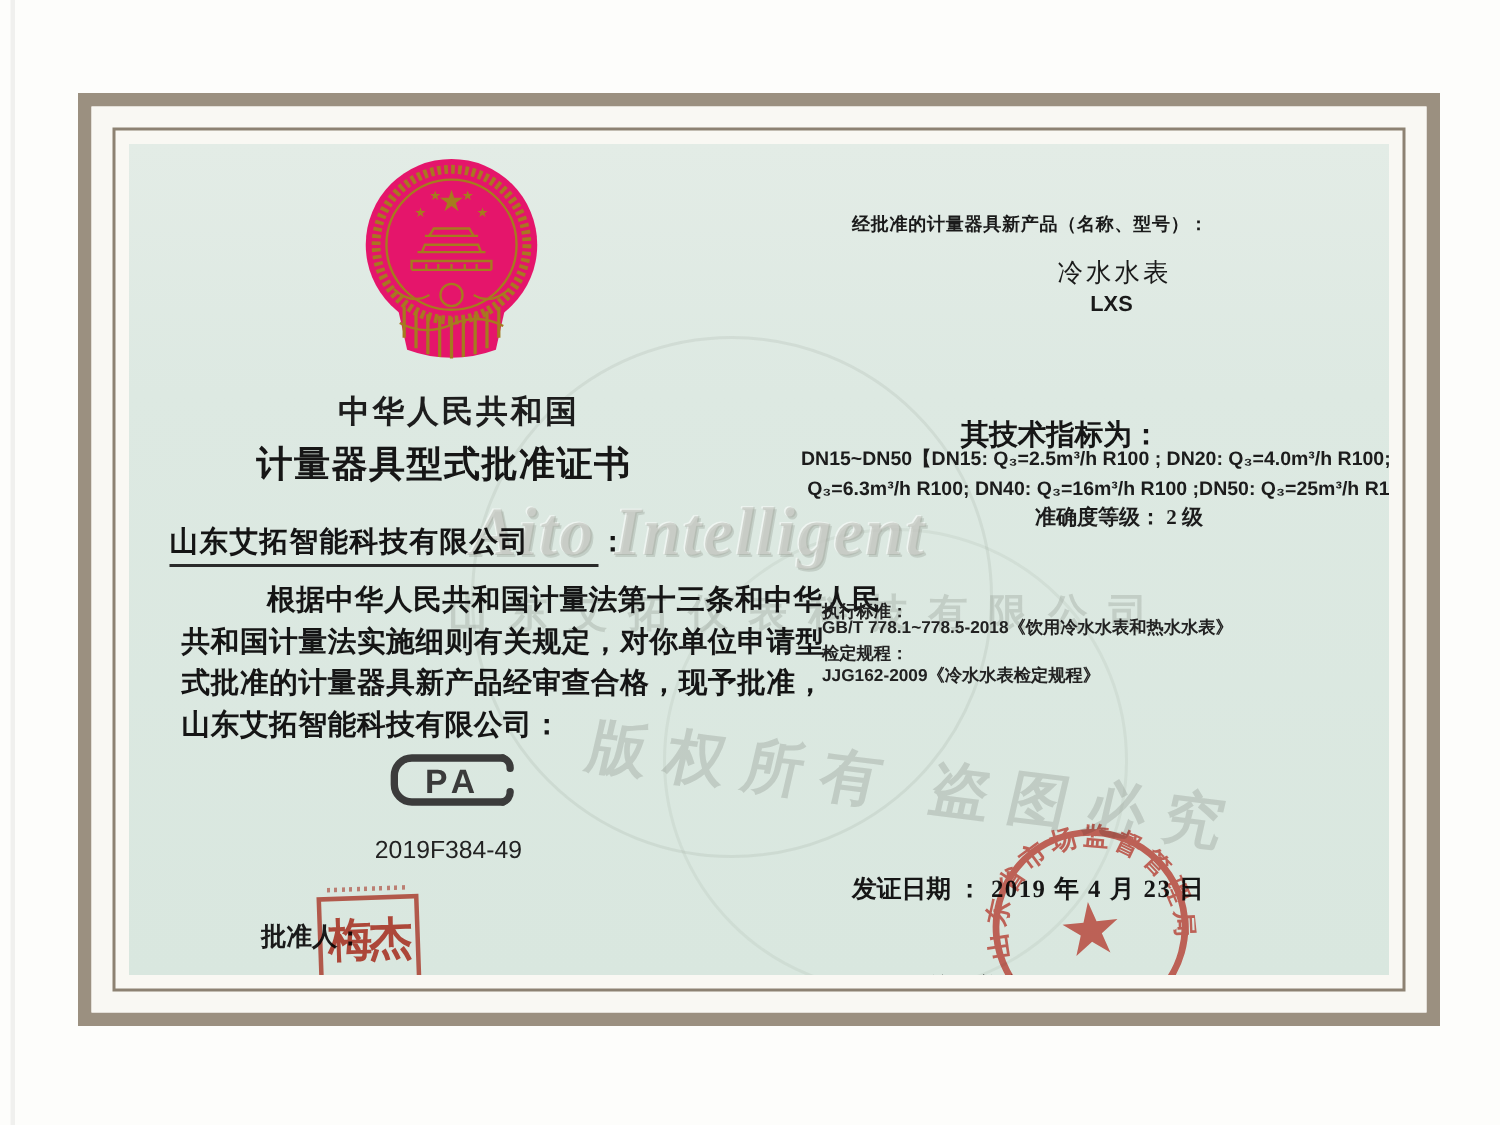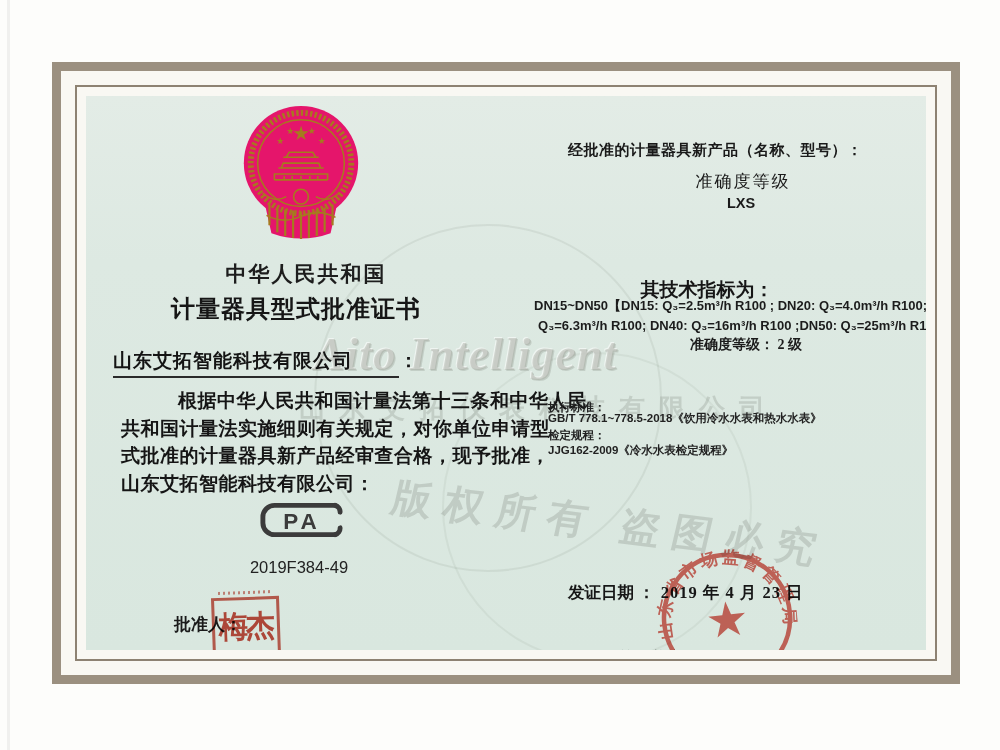--- a/index.html
+++ b/index.html
@@ -68,21 +68,21 @@
   }
   .name-seal .chars{font-size:29px;font-weight:bold;color:rgba(196,59,44,.9);
     letter-spacing:-2px;transform:scaleY(1.05);}
   .name-seal::before,.name-seal::after{
     content:"";position:absolute;left:4px;right:4px;height:3px;opacity:.65;
     background:repeating-linear-gradient(90deg,rgba(196,59,44,.9) 0 2px,transparent 2px 5px);
   }
   .name-seal::before{top:-9px;}
   .name-seal::after{bottom:-10px;transform:rotate(2deg);}
   
-  .product-header{left:482px;top:45px;font-size:15px;font-weight:bold;color:#1a1a1a;letter-spacing:.5px;text-align:center;}
+  .product-header{left:482px;top:45px;font-size:12px;font-weight:bold;color:#1a1a1a;letter-spacing:.5px;text-align:center;}
   .product-name{left:553px;top:74px;width:208px;text-align:center;font-size:17px;color:#1a1a1a;letter-spacing:2px;}
   .product-model{left:551px;top:99px;width:208px;text-align:center;font-size:14.5px;font-weight:600;
     color:#1a1a1a;font-family:"Liberation Sans","DejaVu Sans",sans-serif;}
   .spec-title{left:516px;top:181px;width:210px;text-align:center;font-size:19px;font-weight:bold;color:#161616;}
   .spec-line{left:448px;width:424px;text-align:center;font-size:13px;font-weight:600;color:#1c1c1c;
     font-family:"Liberation Sans","DejaVu Sans",sans-serif;white-space:nowrap;}
   .spec-l1{top:201px;}
   .spec-l2{top:221px;}
   .spec-l3{top:240px;font-family:"Liberation Serif","DejaVu Serif",serif;font-size:14px;font-weight:bold;}
   .std{left:462px;font-size:11.5px;font-weight:bold;color:#222;white-space:nowrap;
@@ -158,21 +158,21 @@
         </svg>
 
         <div class="content approval-no">2019F384-49</div>
 
         <div class="content approver">批准人：</div>
         <div class="name-seal">
           <span class="chars">梅杰</span>
         </div>
 
         <div class="content product-header">经批准的计量器具新产品（名称、型号）：</div>
-        <div class="content product-name">准确度等级</div>
+        <div class="content product-name">冷水水表</div>
         <div class="content product-model">LXS</div>
 
         <div class="content spec-title">其技术指标为：</div>
         <div class="content spec-line spec-l1">DN15~DN50【DN15: Q₃=2.5m³/h R100 ; DN20: Q₃=4.0m³/h R100; DN25:</div>
         <div class="content spec-line spec-l2">Q₃=6.3m³/h R100; DN40: Q₃=16m³/h R100 ;DN50: Q₃=25m³/h R100】</div>
         <div class="content spec-line spec-l3">准确度等级： 2 级</div>
 
         <div class="content std std-1">执行标准：</div>
         <div class="content std std-2">GB/T 778.1~778.5-2018《饮用冷水水表和热水水表》</div>
         <div class="content std std-3">检定规程：</div>

